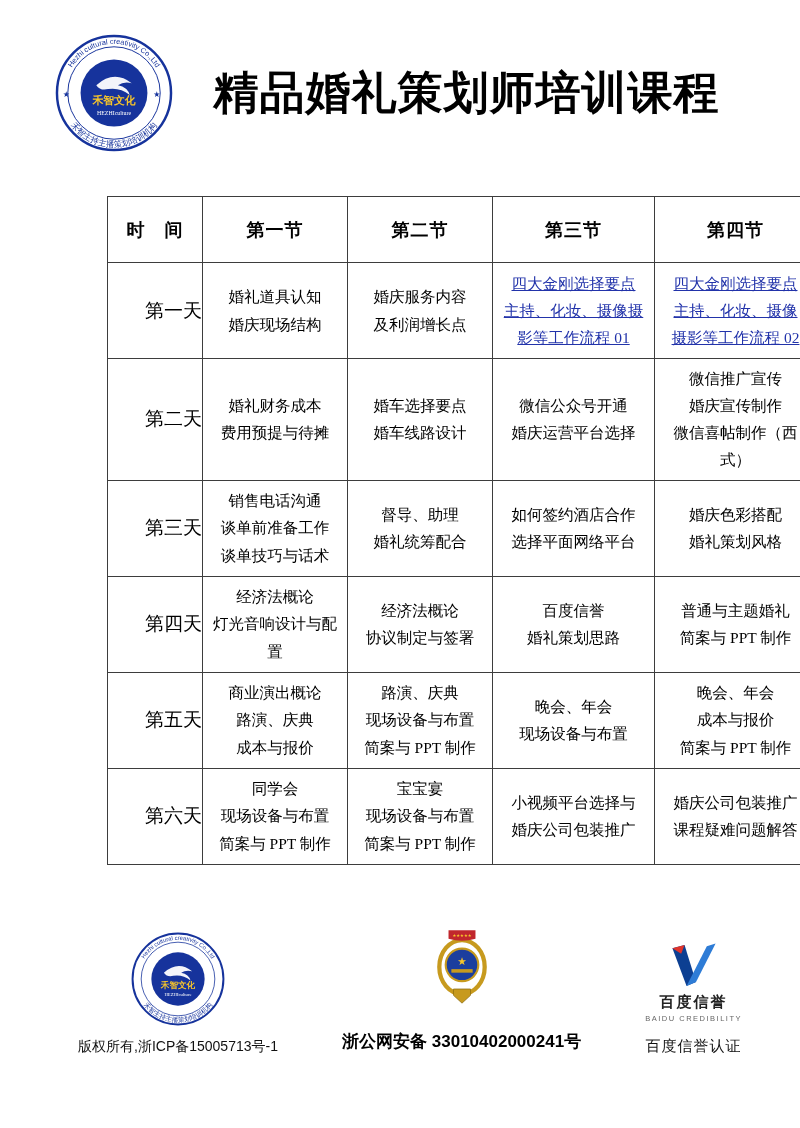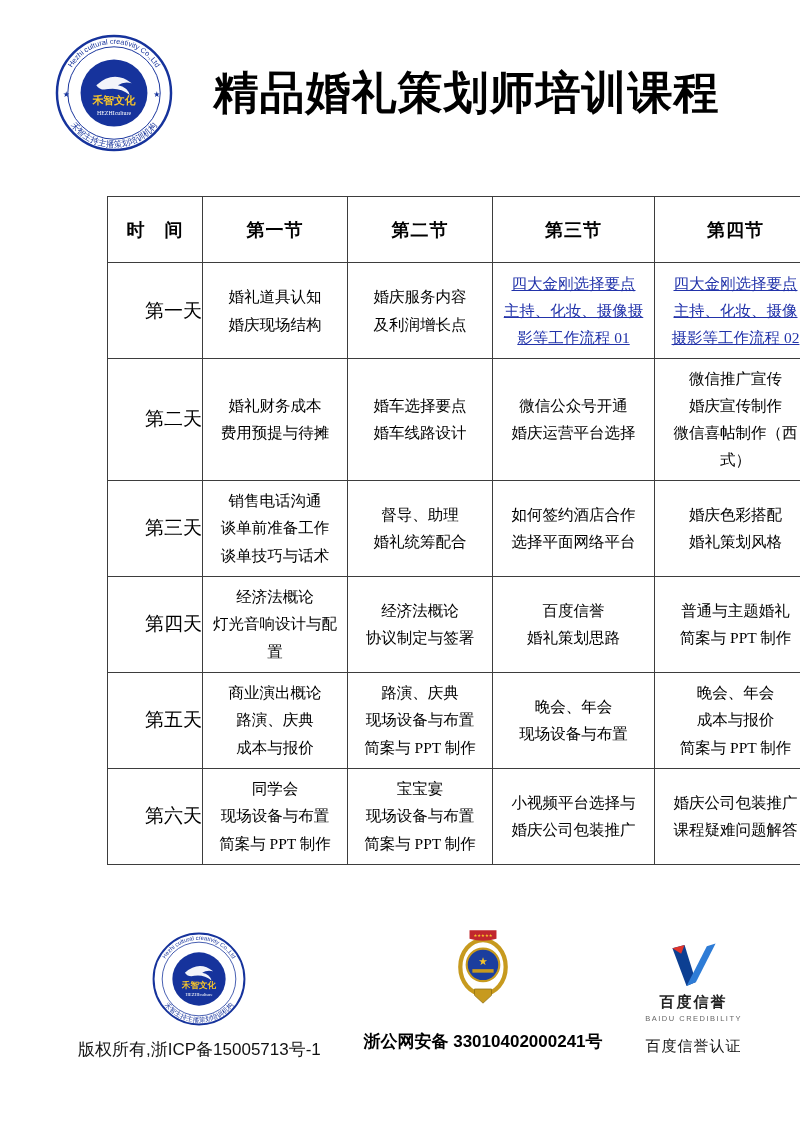--- a/index.html
+++ b/index.html
@@ -29,21 +29,21 @@
   td.day { font-size:19px;text-align:right; }
   td.cell { font-size:15.5px; line-height:1.75; white-space:pre-line; padding:6px 4px; }
   td.hl { color:var(--highlight-blue, #2233aa);text-decoration:underline; }
 
   
   .footer { position:absolute; top:918px; left:0; right:0; display:flex; justify-content:space-between; padding:0 58px 0 78px; align-items:flex-start; }
   .fcol { display:flex; flex-direction:column; align-items:center; }
   .fcol-left { margin-top:14px; }
   .fcol-center { margin-top:10px; }
   .fcol-right { margin-top:22px; }
-  .icp { font-size:17px; color:#111; margin-top:12px; font-family:"Liberation Sans", sans-serif; }
+  .icp { font-size:14px; color:#111; margin-top:12px; font-family:"Liberation Sans", sans-serif; }
   .police-text { font-size:17px; font-weight:bold; color:#000; margin-top:24px; font-family:"Liberation Sans", sans-serif; }
   .baidu-cn { font-size:15px; font-weight:bold; color:#222; margin-top:4px; letter-spacing:2px; }
   .baidu-en { font-size:7.5px; color:#666; letter-spacing:1.5px; margin-top:2px; font-family:"Liberation Sans", sans-serif; }
   .baidu-cert { font-size:15px; color:#111; margin-top:14px; letter-spacing:1px; }
 
   
   .watermark { position:absolute; right:6px; bottom:2px; display:flex; align-items:center; gap:3px; }
   .wm-text { display:flex; flex-direction:column; align-items:flex-start; }
   .wm-name { font-size:25px; font-weight:bold; color:var(--accent-red,#e23a2e); line-height:1;
              text-shadow:1px 1px 0 #fff,-1px -1px 0 #fff,1px -1px 0 #fff,-1px 1px 0 #fff;

